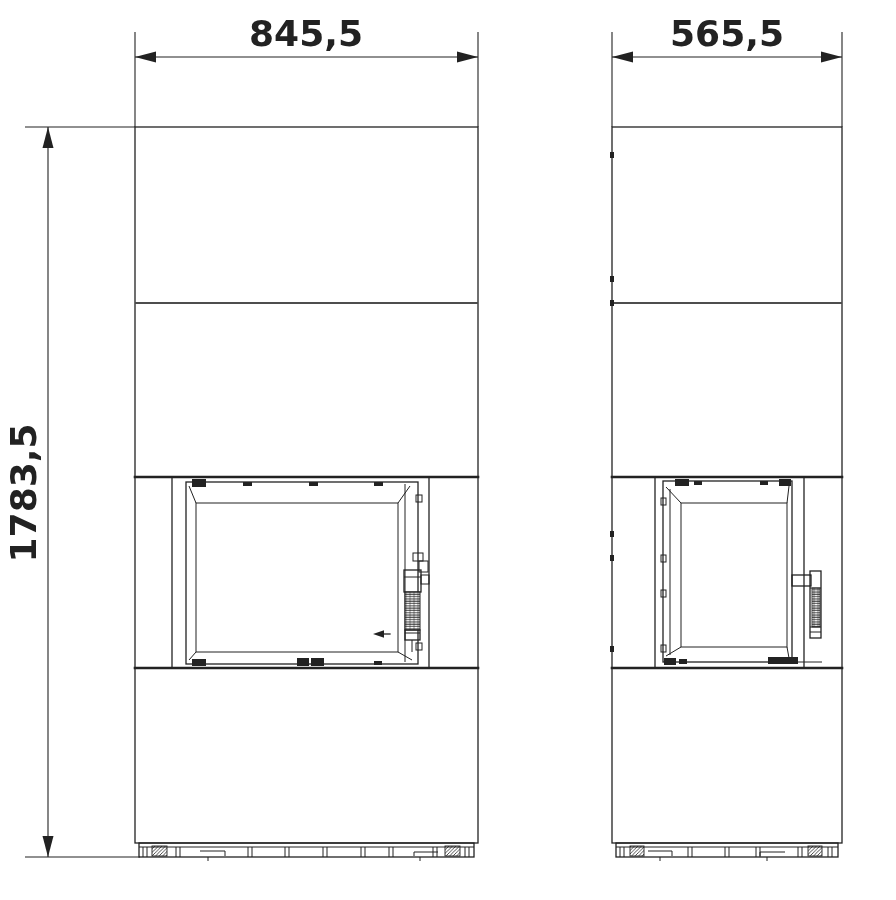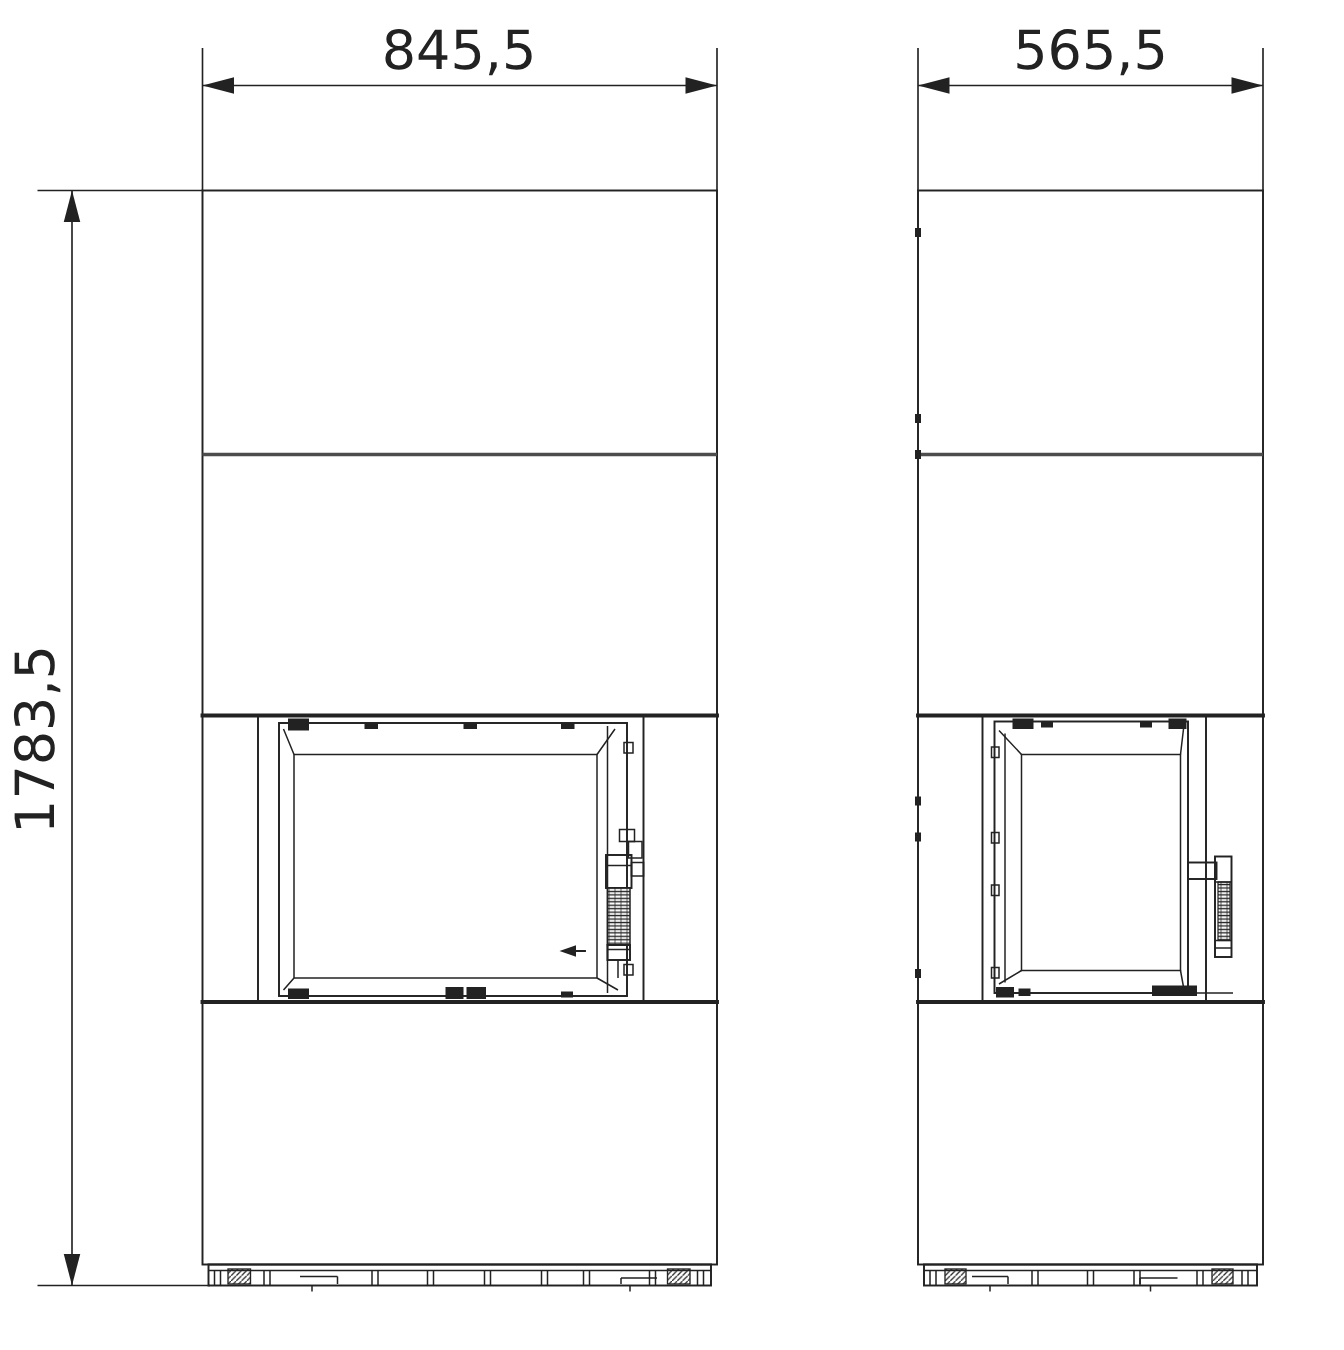--- a/index.html
+++ b/index.html
@@ -1,17 +1,17 @@
 <!DOCTYPE html>
 <html style="--background: #ffffff; --line: #222222; --joint: #4d4d4d;"><head>
 <meta charset="utf-8">
 <style>
   :root { --line:#222222; --joint:#4d4d4d; --background:#ffffff; }
   html,body { margin:0; padding:0; background:var(--background); }
-  .stage { width:896px; height:900px; position:relative; background:var(--background); }
+  .stage { width:896px; height:900px; position:relative; background:var(--background);font-weight:bold; }
   svg { display:block; }
   .ln   { stroke:var(--line); stroke-width:1.3; fill:none; stroke-linecap:square; }
   .thin { stroke:var(--line); stroke-width:1;   fill:none; }
   .thick{ stroke:var(--line); stroke-width:2.6; fill:none; stroke-linecap:square; }
   .joint{ stroke:var(--joint); stroke-width:2.2; fill:none; }
   .dim  { stroke:var(--line); stroke-width:1.1; fill:none; }
   .fillb{ fill:var(--line); stroke:none; }
   .dimtext { font-family:"DejaVu Sans","Liberation Sans",sans-serif; font-size:36px; fill:var(--line); }
 </style>
 </head>

